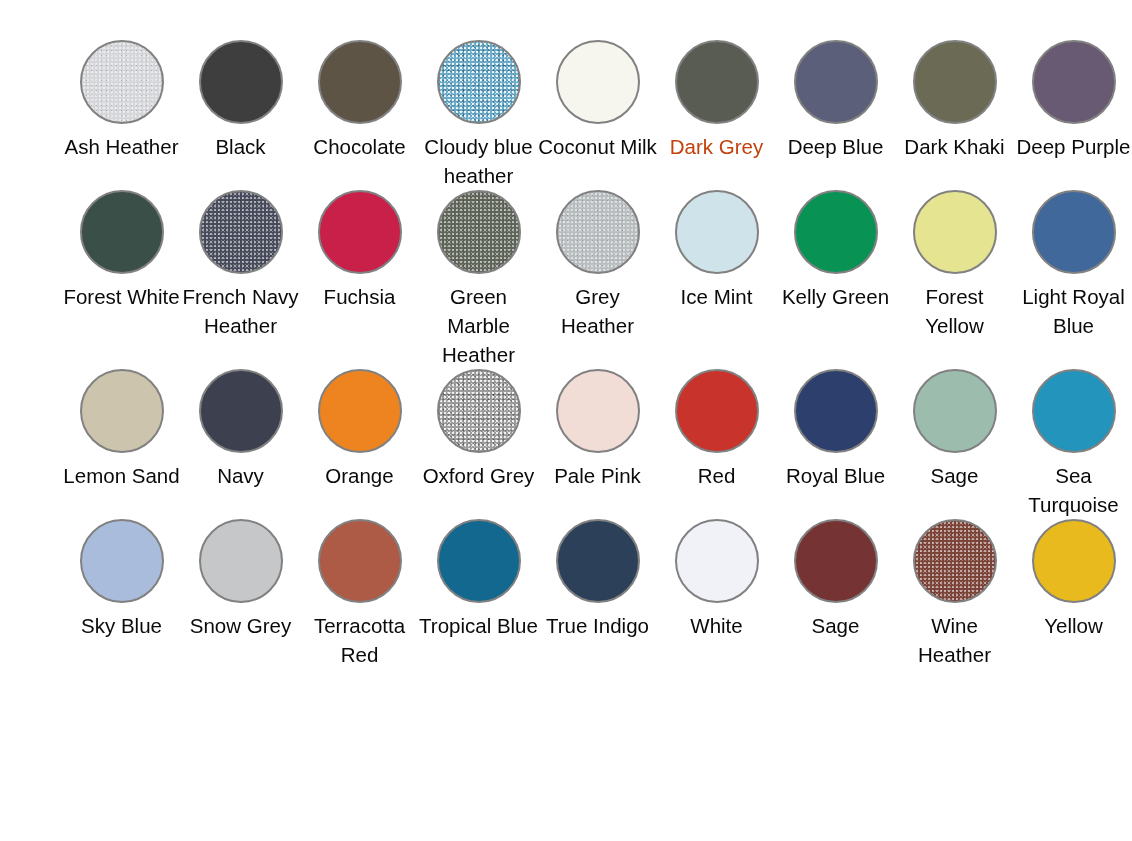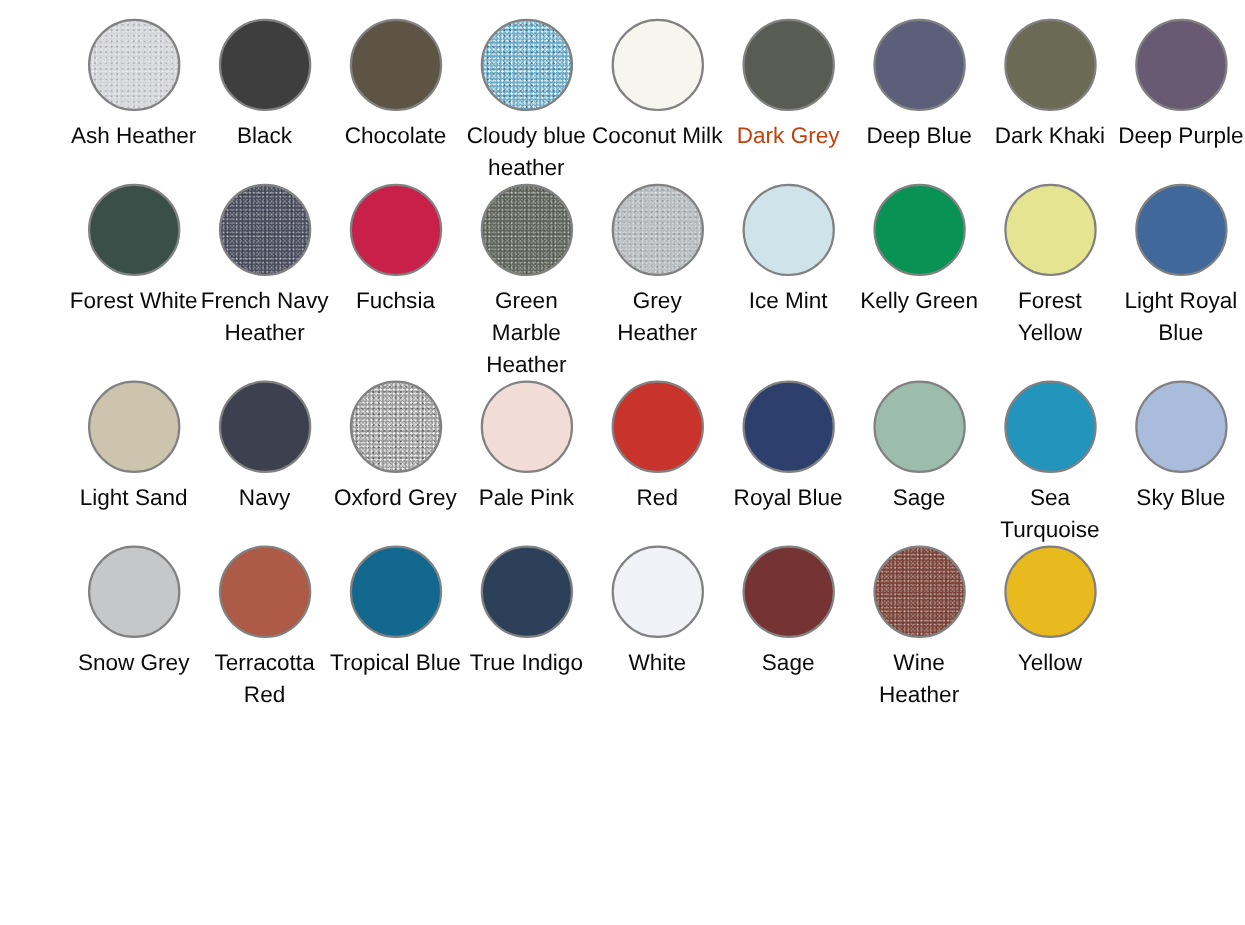--- a/index.html
+++ b/index.html
@@ -14,20 +14,21 @@
     overflow: hidden;
   }
   #swatch-grid {
     box-sizing: border-box;
     width: 1041px;
     padding: 17px 0 0 62px;
     display: grid;
     grid-template-columns: repeat(9, 119px);
     justify-content: start;
     align-content: start;
+    margin-top: 23px;
   }
   .swatch-cell {
     width: 119px;
     display: flex;
     flex-direction: column;
     align-items: center;
   }
   .swatch-circle {
     box-sizing: border-box;
     width: 84px;
@@ -137,25 +138,29 @@
     <div class="swatch-cell">
       <div class="swatch-circle" style="background-color: rgb(228, 228, 145); border-color: rgb(129, 129, 129);"></div>
       <div class="swatch-label" style="color: rgb(10, 10, 10);">Forest Yellow</div>
     </div>
     <div class="swatch-cell">
       <div class="swatch-circle" style="background-color: rgb(64, 104, 155); border-color: rgb(129, 129, 129);"></div>
       <div class="swatch-label" style="color: rgb(10, 10, 10);">Light Royal Blue</div>
     </div>
     <div class="swatch-cell">
       <div class="swatch-circle" style="background-color: rgb(204, 196, 173); border-color: rgb(129, 129, 129);"></div>
-      <div class="swatch-label" style="color: rgb(10, 10, 10);">Light Sand</div>
+      <div class="swatch-label" style="color: rgb(10, 10, 10);">Lemon Sand</div>
     </div>
     <div class="swatch-cell">
       <div class="swatch-circle" style="background-color: rgb(60, 64, 79); border-color: rgb(129, 129, 129);"></div>
       <div class="swatch-label" style="color: rgb(10, 10, 10);">Navy</div>
+    </div>
+    <div class="swatch-cell">
+      <div class="swatch-circle" style="background-color: rgb(238, 132, 32); border-color: rgb(129, 129, 129);"></div>
+      <div class="swatch-label" style="color: rgb(10, 10, 10);">Orange</div>
     </div>
     <div class="swatch-cell">
       <div class="swatch-circle tex-heather-strong" style="background-color: rgb(157, 157, 157); border-color: rgb(129, 129, 129);"></div>
       <div class="swatch-label" style="color: rgb(10, 10, 10);">Oxford Grey</div>
     </div>
     <div class="swatch-cell">
       <div class="swatch-circle" style="background-color: rgb(242, 221, 214); border-color: rgb(129, 129, 129);"></div>
       <div class="swatch-label" style="color: rgb(10, 10, 10);">Pale Pink</div>
     </div>
     <div class="swatch-cell">

